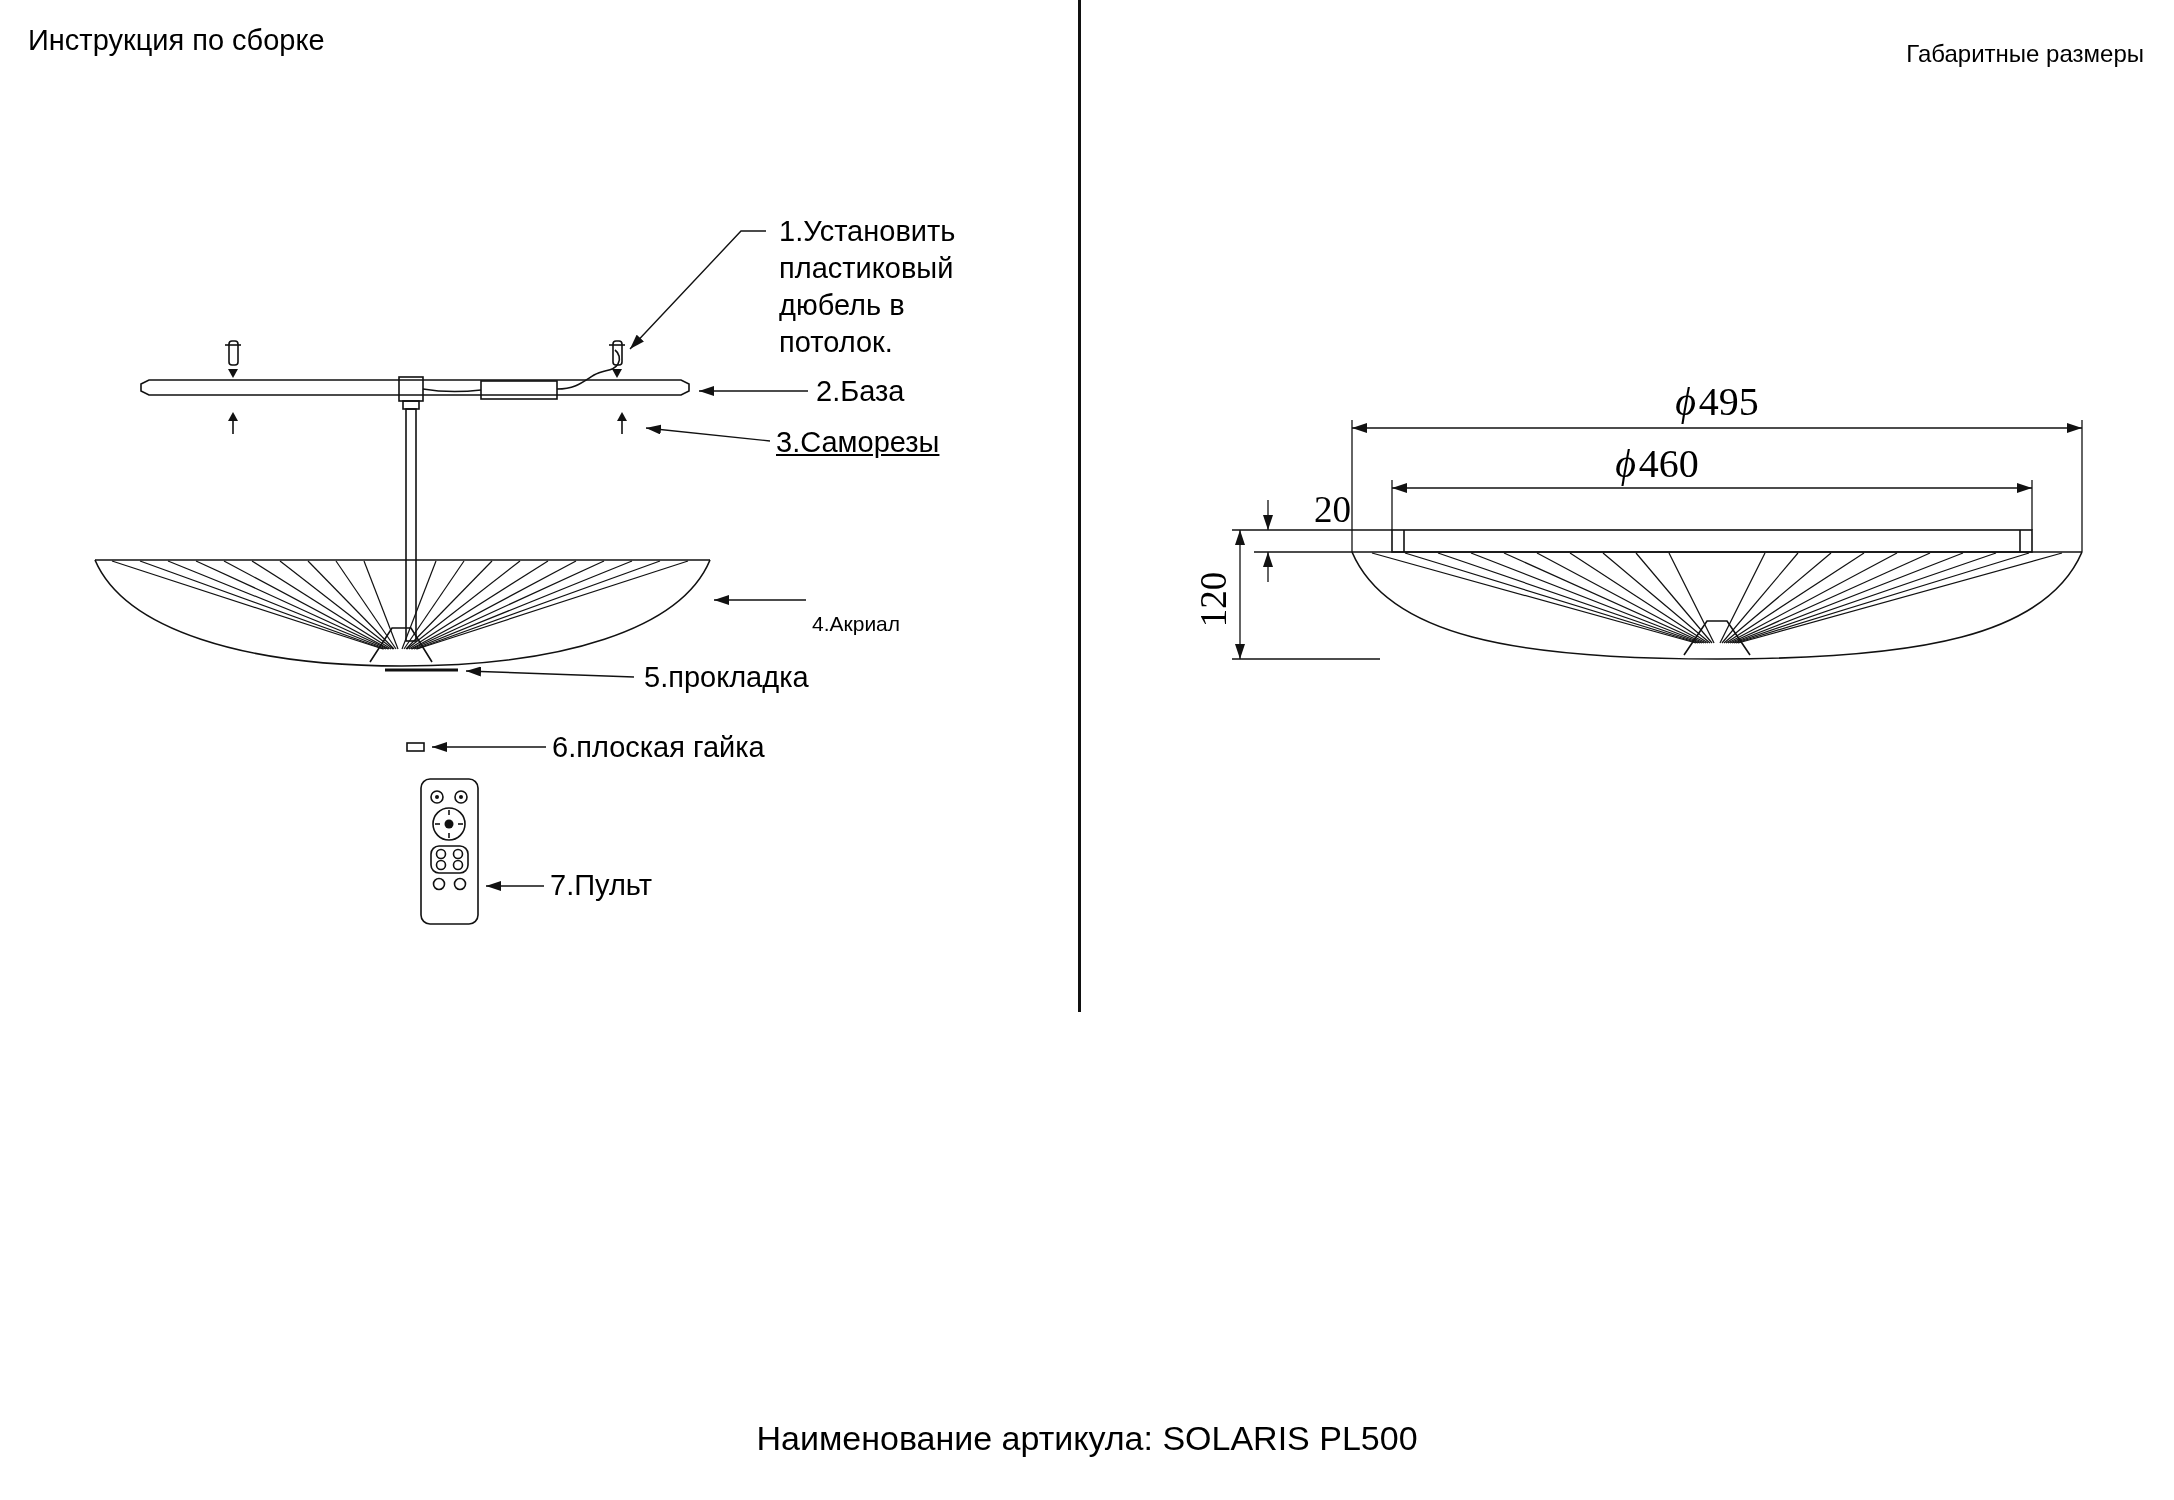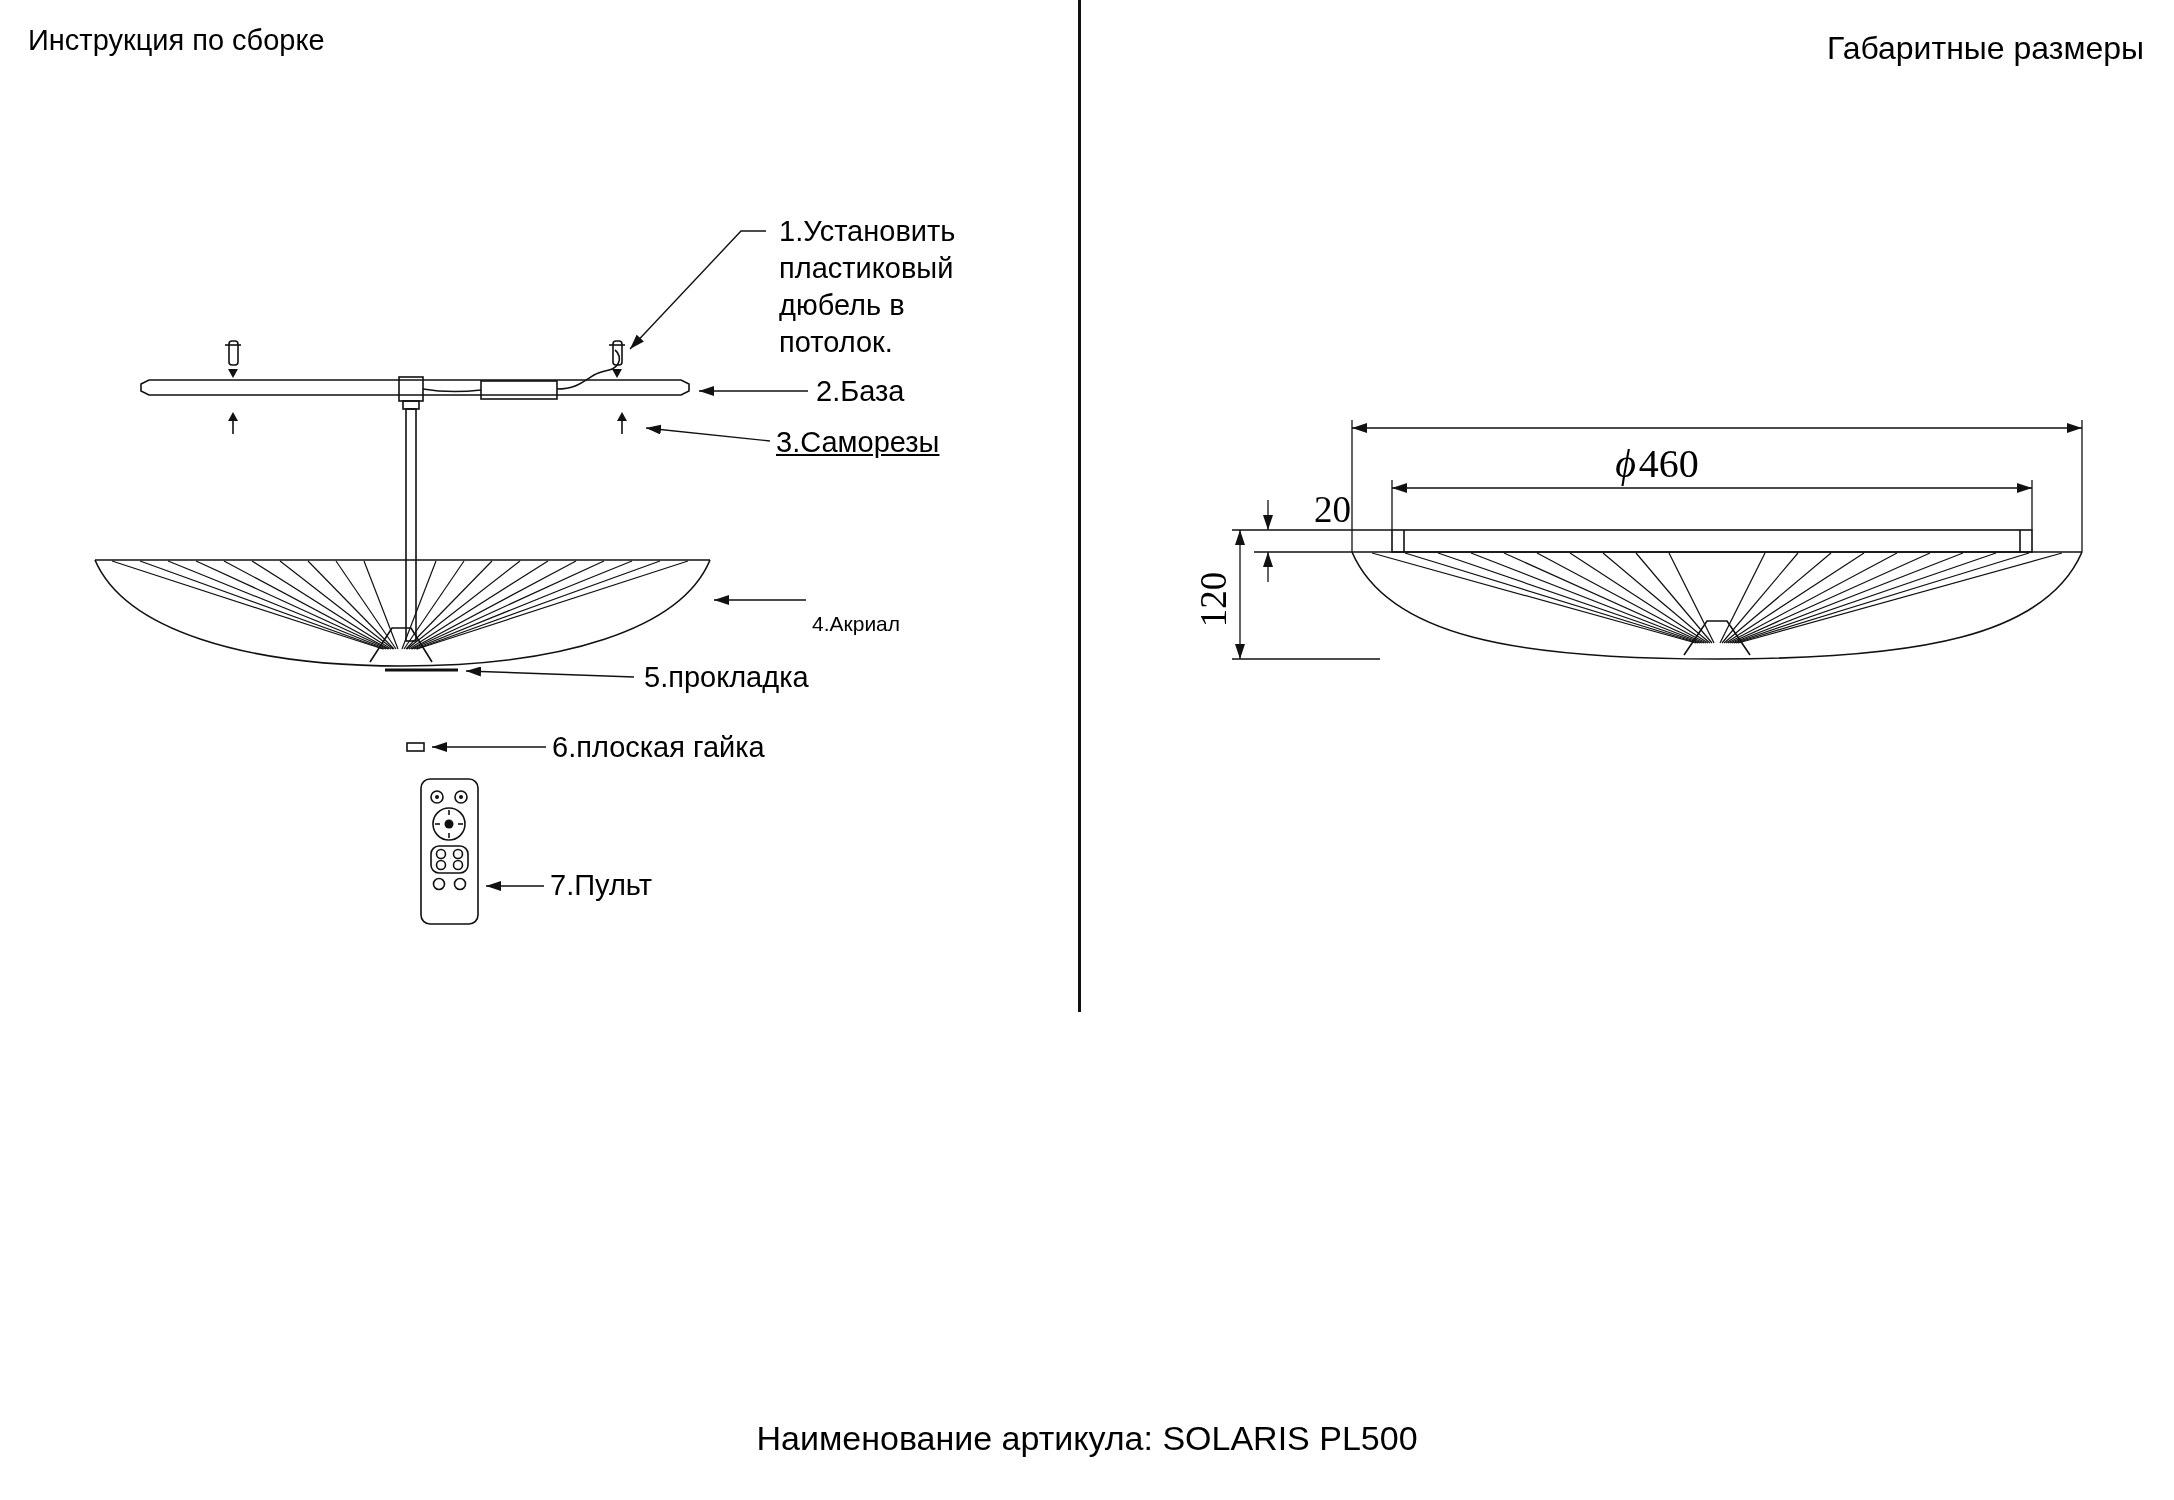--- a/index.html
+++ b/index.html
@@ -180,33 +180,36 @@
 
         <line x1="1240" y1="530" x2="1240" y2="659" marker-start="url(#arr)" marker-end="url(#arr)"></line>
         <line x1="1232" y1="659" x2="1380" y2="659"></line>
       </g>
     </g>
   </svg>
 
   <div class="divider" style="left:1078px; top:0; width:3px; height:1012px;"></div>
 
   <div class="t sans" style="left:28px; top:24px; font-size:29px;">Инструкция по сборке</div>
-  <div class="t sans" style="right:30px; top:30px; font-size:32px;">Габаритные размеры</div>
+  <div class="t sans" style="right:30px; top:40px; font-size:24px;">Габаритные размеры</div>
 
   <div class="t sans pre" style="left:779px; top:213px; font-size:29px; line-height:37px;">1.Установить
 пластиковый
 дюбель в
 потолок.</div>
   <div class="t sans" style="left:816px; top:375px; font-size:29px;">2.База</div>
   <div class="t sans" style="left:776px; top:426px; font-size:29px;text-decoration:underline;">3.Саморезы</div>
   <div class="t sans" style="left:812px; top:612px; font-size:21px;">4.Акриал</div>
   <div class="t sans" style="left:644px; top:661px; font-size:29px;">5.прокладка</div>
   <div class="t sans" style="left:552px; top:731px; font-size:29px;">6.плоская гайка</div>
   <div class="t sans" style="left:550px; top:869px; font-size:29px;">7.Пульт</div>
 
+  <div class="t serif ctr" style="left:1567px; top:378px; width:300px; font-size:40px;">
+    <span class="phi">ϕ</span><span>495</span>
+  </div>
   <div class="t serif ctr" style="left:1507px; top:440px; width:300px; font-size:40px;">
     <span class="phi">ϕ</span><span>460</span>
   </div>
   <div class="t serif" style="left:1314px; top:488px; font-size:37px;">20</div>
   <div class="t serif ctr rot90" style="left:1153px; top:578px; width:120px; font-size:37px;">120</div>
 
   <div class="t sans" style="left:50%; top:1419px; transform:translateX(-50%); font-size:34px;">Наименование артикула: SOLARIS PL500</div>
 </div>
 
 </body></html>

